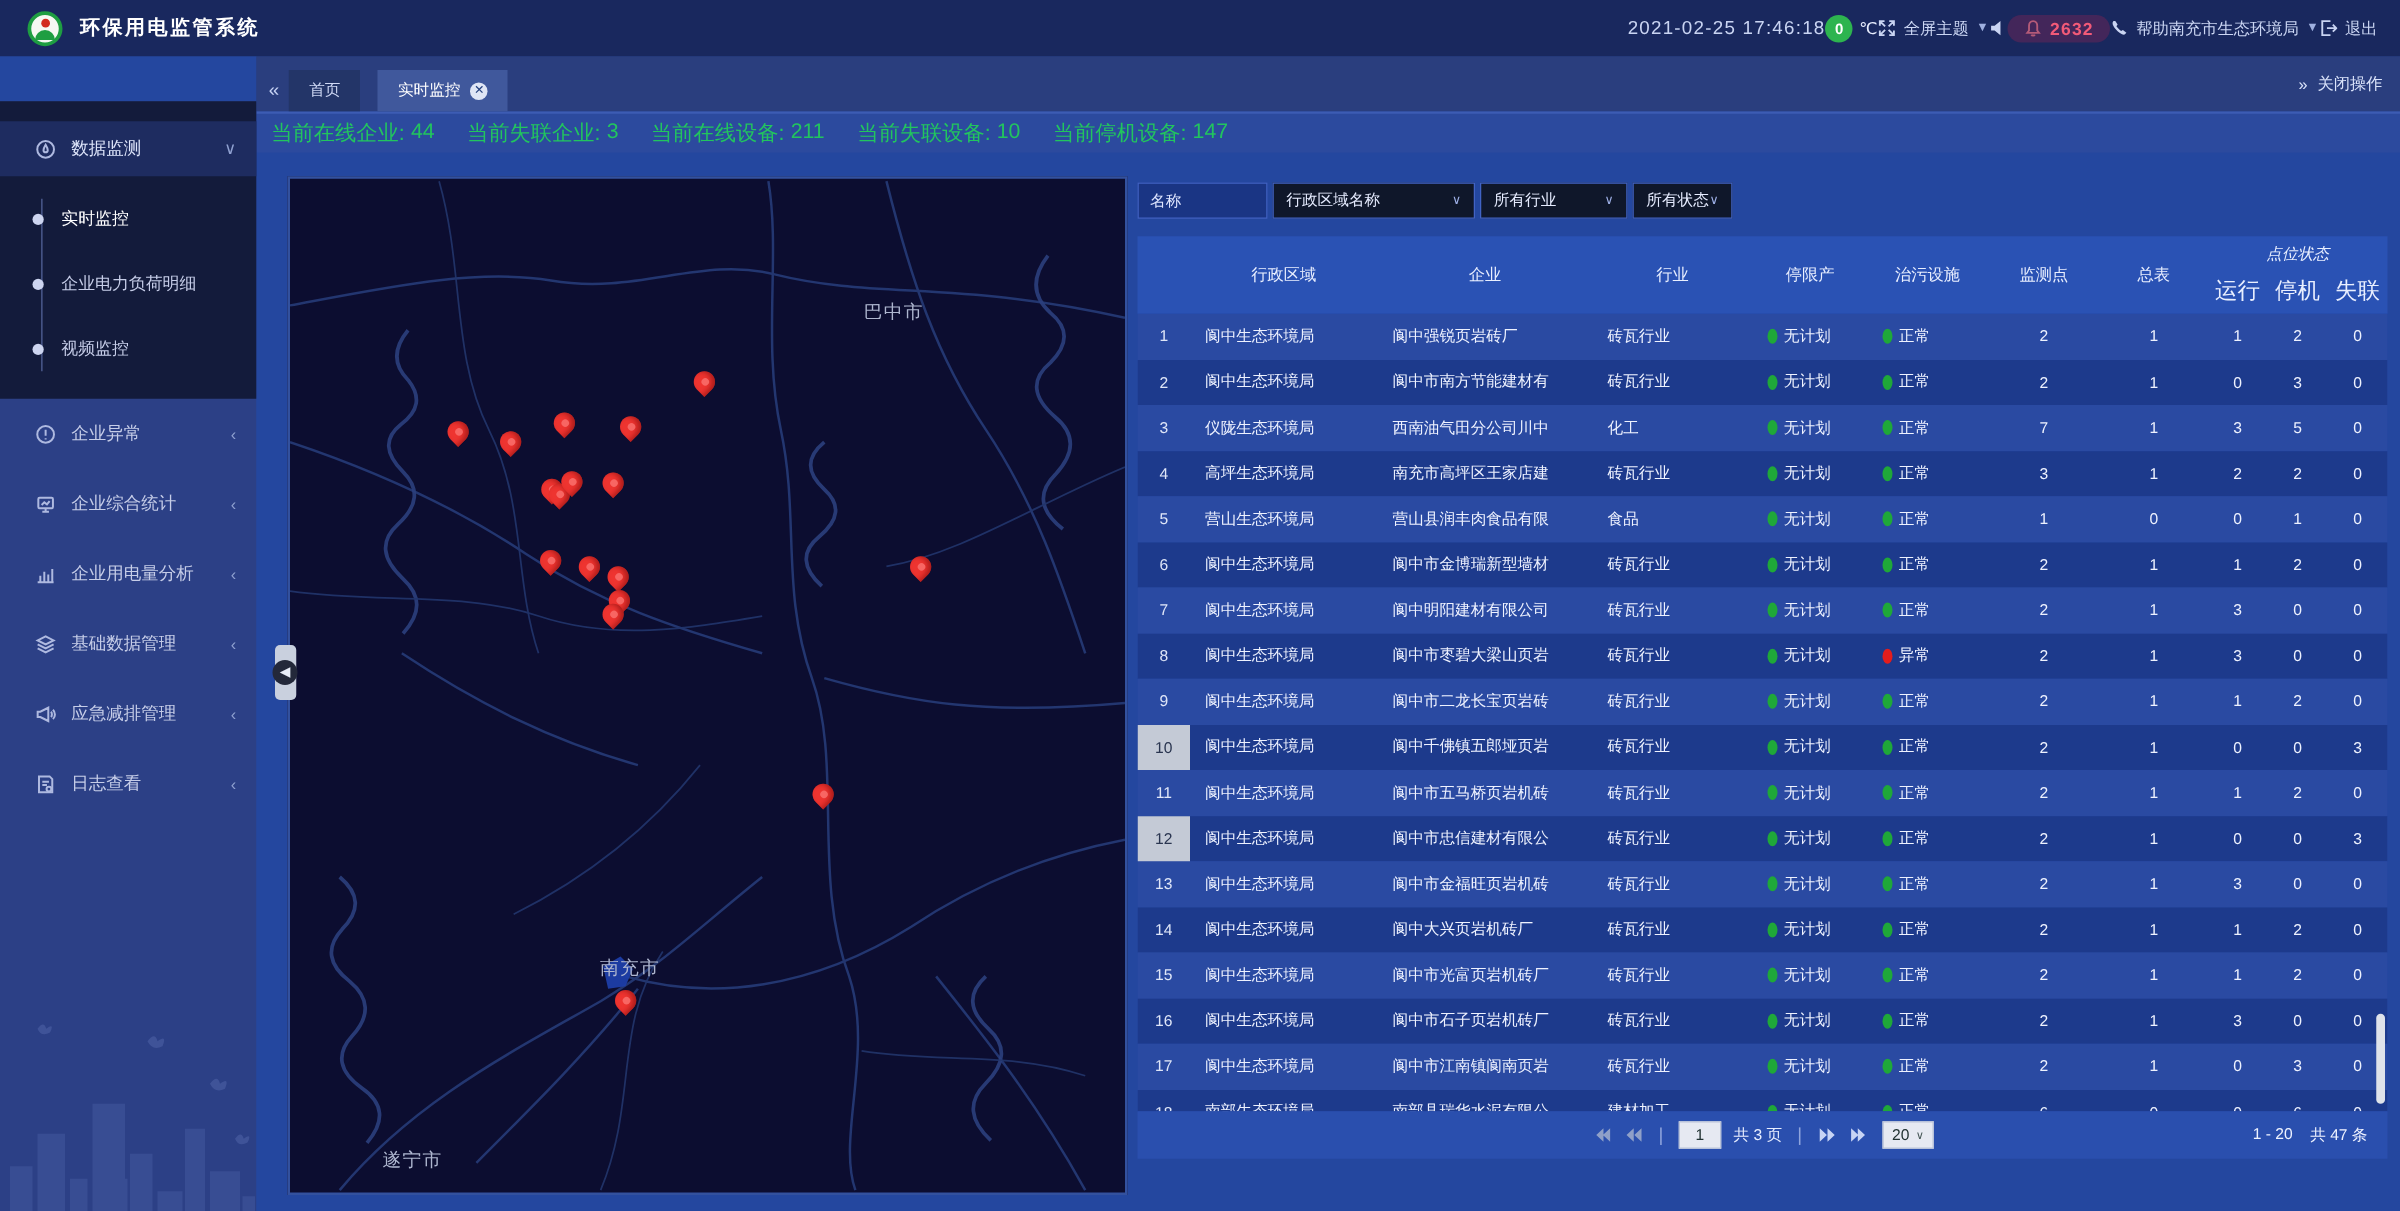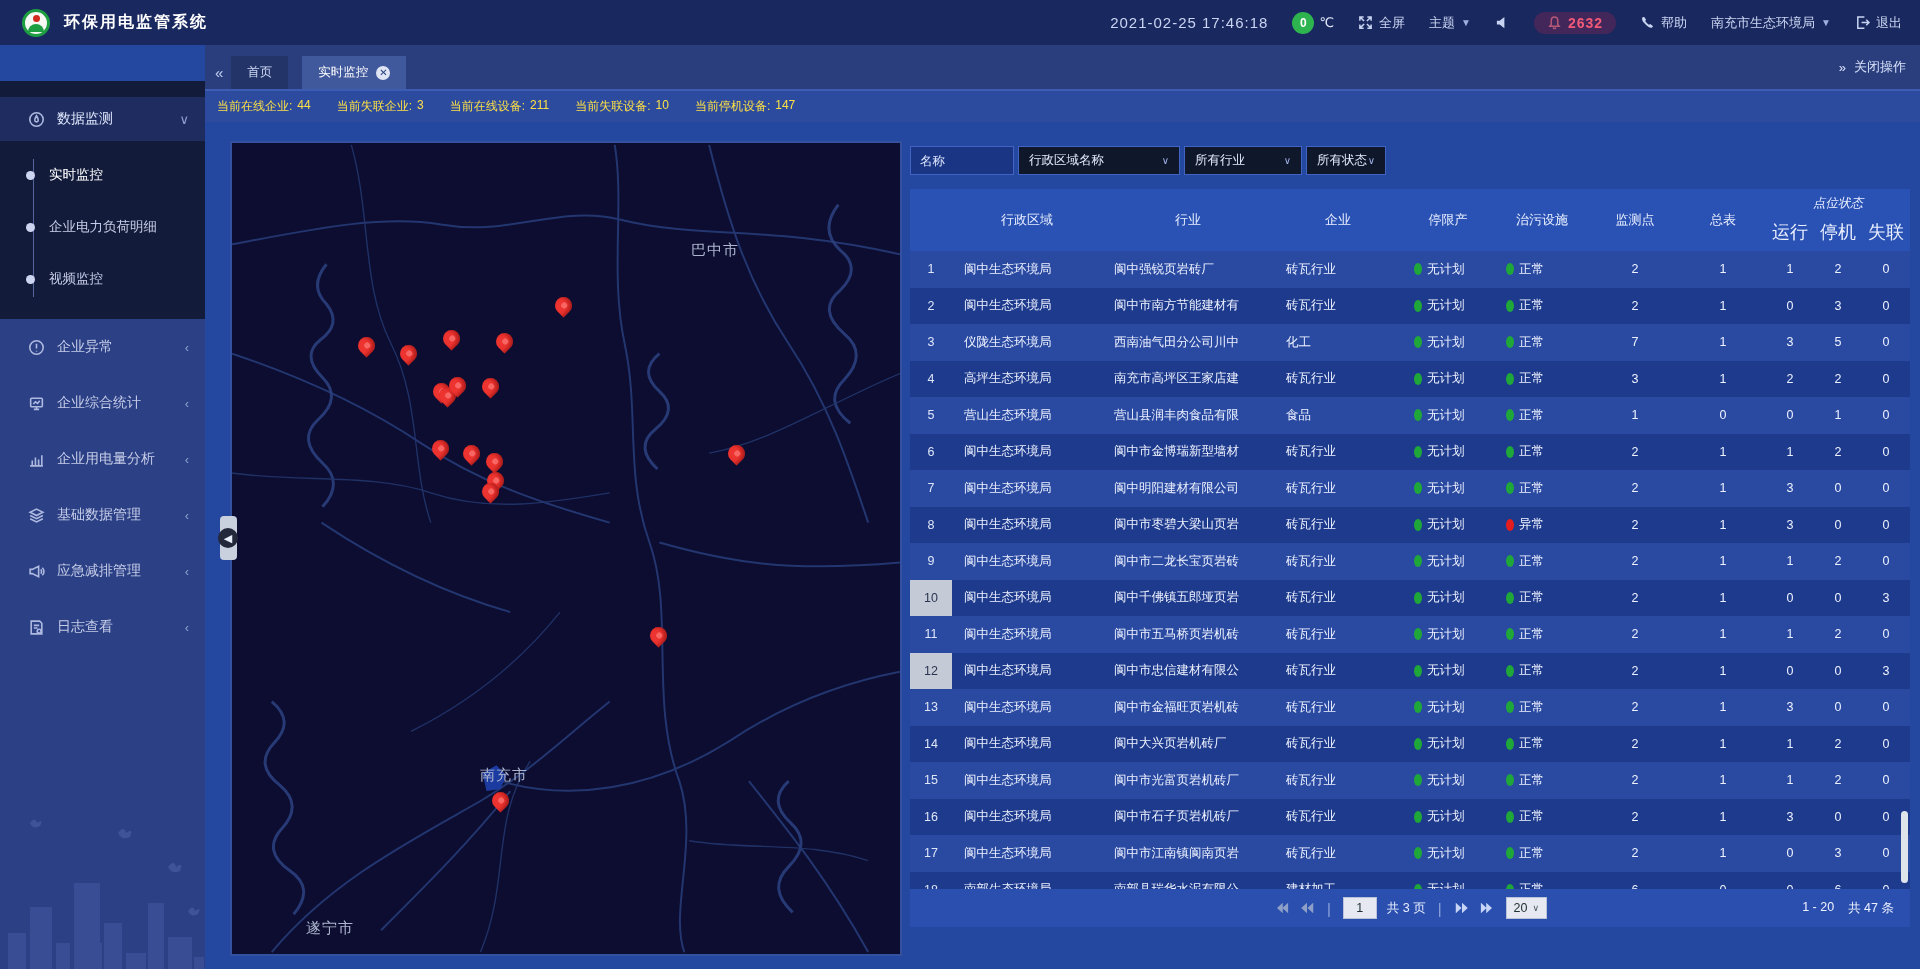--- a/index.html
+++ b/index.html
@@ -11,21 +11,21 @@
     background:#19285e; display:flex; align-items:center; justify-content:space-between;
     padding:0 18px 0 22px; z-index:30; }
   .brand { display:flex; align-items:center; gap:14px; }
   .logo { width:28px; height:28px; border-radius:50%; background:#f5f8f3;
     border:3px solid #1e9e42; position:relative; }
   .logo::before { content:""; position:absolute; left:8px; top:3px; width:7px; height:7px;
     border-radius:50%; background:#d22a1e; }
   .logo::after { content:""; position:absolute; left:3px; bottom:2px; width:16px; height:8px;
     border-radius:8px 8px 0 0; background:#1e9e42; }
   .app-title { color:#ffffff; font-size:16px; font-weight:bold; letter-spacing:2px; }
-  .top-right { display:flex; align-items:center; gap:24px; color:#c9d4f2; font-size:13px;text-align:center; }
+  .top-right { display:flex; align-items:center; color:#c9d4f2; font-size:13px;text-align:center; }
   .datetime { font-size:15px; color:#c9d4f2; letter-spacing:1px; }
   .temp { display:flex; align-items:center; gap:5px; }
   .temp-circle { width:22px; height:22px; border-radius:50%; background:#2db44f; color:#fff;
     display:inline-flex; align-items:center; justify-content:center; font-size:12px; font-weight:bold; }
   .temp-unit { color:#e8eeff; font-size:13px; }
   .h-item { display:inline-flex; align-items:center; gap:6px; cursor:pointer; color:#ccd7f4; }
   .caret { font-size:10px; color:#9fb0e0; }
   .ic { width:15px; height:15px; stroke:#c9d4f2; fill:none; stroke-width:1.6; }
   .ic.fill { fill:#c9d4f2; stroke:none; }
   .notif { display:inline-flex; align-items:center; gap:6px; background:rgba(110,35,85,.5);
@@ -59,21 +59,21 @@
   .tab-scroll { color:#c7d3f4; font-size:15px; padding:0 8px 8px 4px; cursor:pointer; }
   .tab { height:33px; display:flex; align-items:center; gap:8px; padding:0 16px;
     font-size:12.5px; color:#cfd9f5; background:#233568; margin-right:14px; cursor:pointer; }
   .tab.active { background:#40589c; color:#ffffff; }
   .tab-close { width:14px; height:14px; border-radius:50%; background:#dfe5f5; color:#24407e;
     font-size:10px; line-height:14px; text-align:center; font-weight:bold; cursor:pointer; }
   .tab-right { position:absolute; right:14px; top:0; height:44px; display:flex;
     align-items:center; gap:8px; color:#dbe4fb; font-size:13px; cursor:pointer; }
 
   .statsbar { height:33px; background:#2c4a9e; border-top:2px solid #3d5cb4;
-    display:flex; align-items:center; gap:26px; padding-left:12px; color:#fde047; font-size:12px; }
+    display:flex; align-items:center; gap:26px; padding-left:12px; color:#22c55e; font-size:17px; }
   .stat { display:inline-flex; gap:5px; }
 
   .content { position:relative; height:845px; }
 
   
   .map-panel { position:absolute; left:25px; top:19px; width:672px; height:815px;
     background:#0c0d30; border:2px solid #33519e; }
   .map-svg { position:absolute; left:0; top:0; width:100%; height:100%; }
   .pin { position:absolute; width:17px; height:17px; margin-left:-9px; margin-top:-20px;
     background:#ee3430; border-radius:50% 50% 50% 0; transform:rotate(-45deg);
@@ -426,22 +426,22 @@
         <div class="f-select w-status">
           <span>所有状态</span>
           <span class="caret">∨</span>
         </div>
       </div>
 
       <div class="thead">
         <div class="tgrid">
           <div class="th"></div>
           <div class="th">行政区域</div>
+          <div class="th">企业</div>
           <div class="th">行业</div>
-          <div class="th">企业</div>
           <div class="th">停限产</div>
           <div class="th">治污设施</div>
           <div class="th">监测点</div>
           <div class="th">总表</div>
           <div class="th-group">点位状态</div>
           <div class="th-sub" style="grid-column:9">运行</div>
           <div class="th-sub" style="grid-column:10">停机</div>
           <div class="th-sub" style="grid-column:11">失联</div>
         </div>
       </div>

